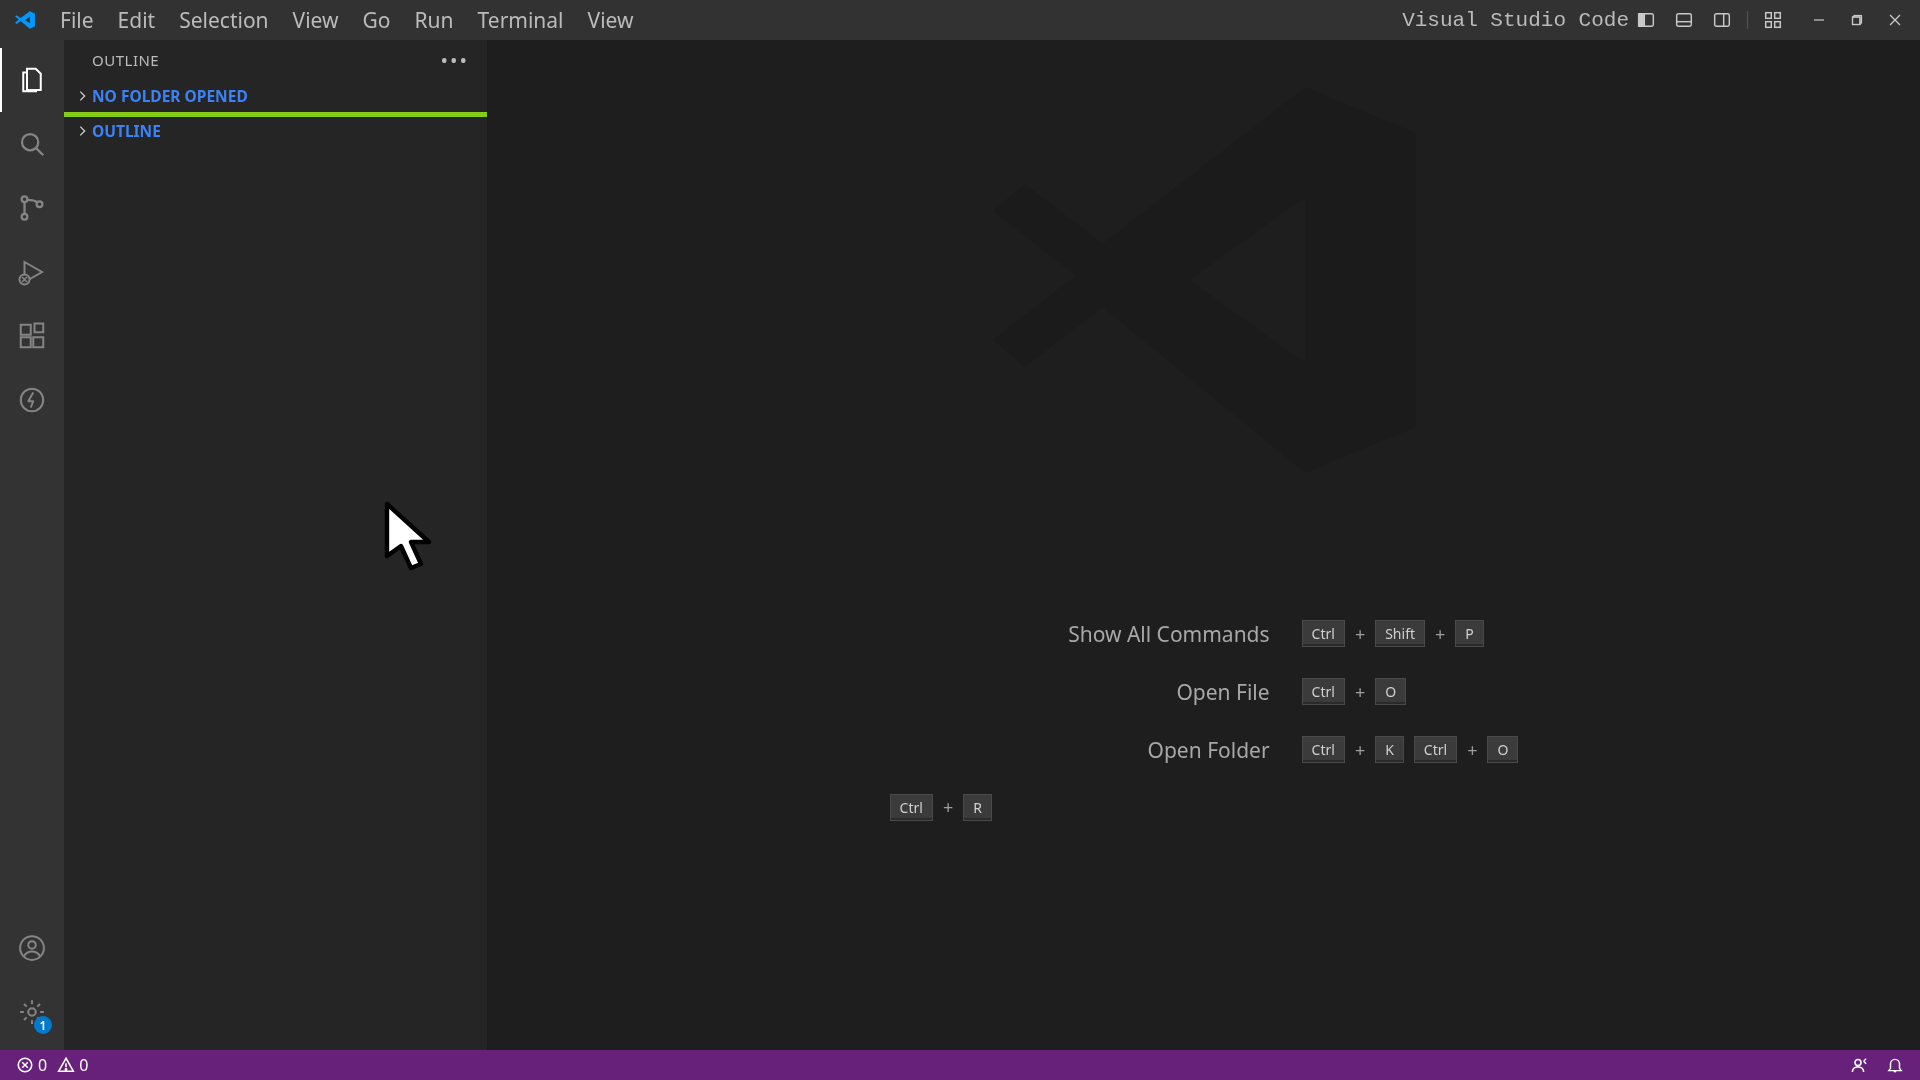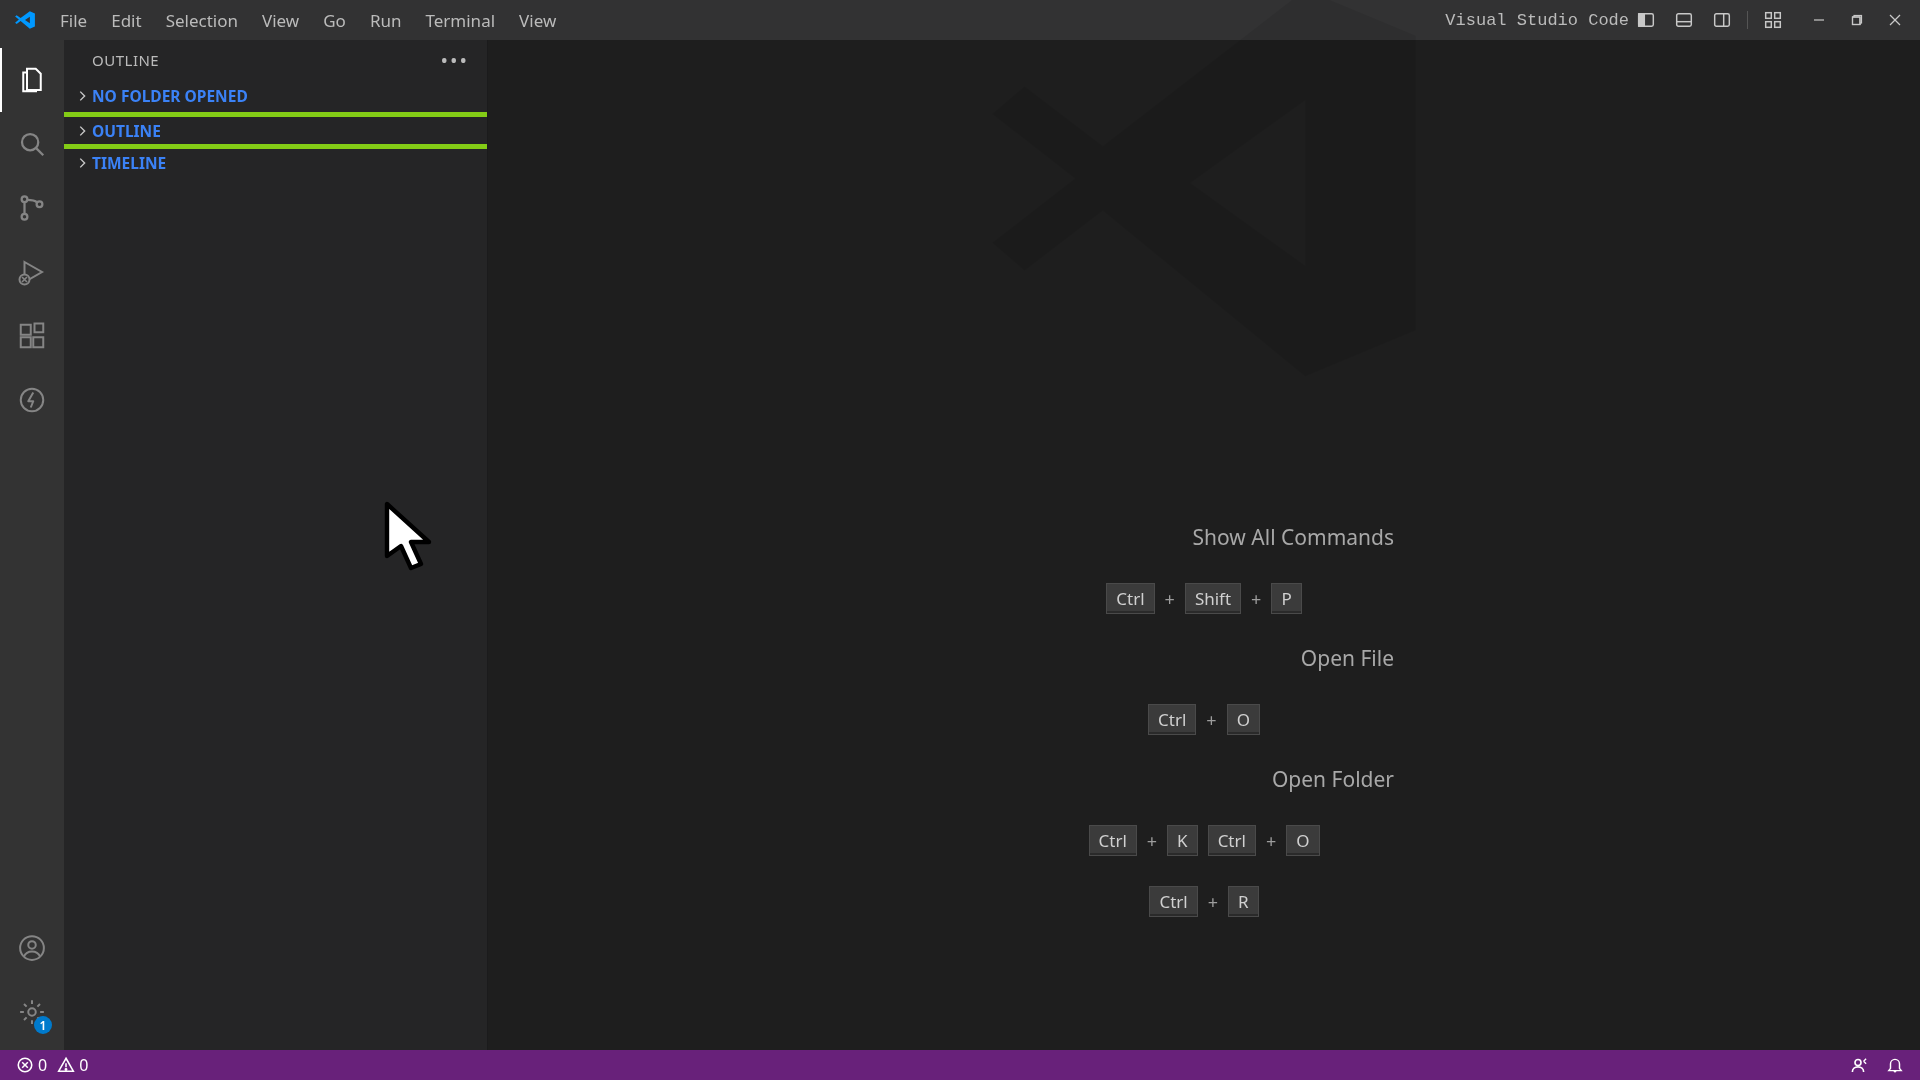--- a/index.html
+++ b/index.html
@@ -14,21 +14,21 @@
     --fg-title:        #bbbbbb;
     --key-bg:          #3a3a3a;
     --accent:          #0098ff;
     --divider:         #3c3c3c;
   }
   *{box-sizing:border-box;margin:0;padding:0;font-family:"Segoe UI",system-ui,sans-serif;user-select:none;}
   html,body{width:1920px;height:1080px;overflow:hidden;background:var(--bg);color:var(--fg);}
   body{transform-origin:top left;}
 
   
-  .titlebar{height:40px;background:var(--bg-title);display:flex;align-items:center;padding:0 8px;font-size:17px;color:var(--fg-title);}
+  .titlebar{height:40px;background:var(--bg-title);display:flex;align-items:center;padding:0 8px;font-size:21px;color:var(--fg-title);}
   .titlebar .app-icon{width:26px;height:26px;margin:0 10px 0 4px;display:flex;align-items:center;justify-content:center;}
   .titlebar .menu{display:flex;gap:0;}
   .titlebar .menu-item{padding:6px 12px;cursor:default;border-radius:4px;}
   .titlebar .center{flex:1;text-align:right;color:var(--fg-title);font-family:Liberation Mono, monospace;}
   .titlebar .right{display:flex;align-items:center;gap:4px;}
   .titlebar .layout-icons{display:flex;align-items:center;gap:4px;margin-right:8px;}
   .titlebar .layout-icon, .titlebar .win-ctrl{width:34px;height:30px;display:flex;align-items:center;justify-content:center;color:#c8c8c8;}
   .titlebar .divider{width:1px;height:18px;background:#555;margin:0 4px;}
 
   
@@ -45,25 +45,25 @@
   .sidepanel .dots{font-size:20px;letter-spacing:2px;color:#bbb;cursor:default;}
   .sidepanel .section{height:32px;display:flex;align-items:center;padding-left:8px;font-size:15.5px;font-weight:700;color:#3b82f6;border-top:1px solid #3a3a3a;border-bottom:0;cursor:default;}
   .sidepanel .section .chev{width:20px;display:flex;align-items:center;justify-content:center;color:#c8c8c8;}
   .sidepanel .section:not(:first-of-type){border-top:5px solid #84cc16;}
   .sidepanel .section.first{border-top:none;}
 
   
   .editor{position:absolute;left:488px;right:0;top:40px;bottom:30px;background:var(--bg-editor);display:flex;flex-direction:column;align-items:center;justify-content:center;}
   .watermark{opacity:0.07;margin-top:-220px;}
   .shortcuts{margin-top:110px;display:flex;flex-direction:column;gap:30px;color:#9d9d9d;font-size:21px;}
-  .shortcuts .row{display:flex;align-items:center;gap:32px;flex-direction:column;}
+  .shortcuts .row{display:flex;align-items:center;gap:32px;}
   .shortcuts .row .label{width:380px;text-align:right;color:#a8a8a8;}
   .shortcuts .keys{display:flex;align-items:center;gap:10px;}
   .shortcuts .keygrp{display:flex;align-items:center;gap:10px;}
-  .key{background:#3b3b3b;color:#d0d0d0;border:1px solid #4a4a4a;border-radius:0;padding:3px 9px;font-size:17px;min-width:26px;text-align:center;box-shadow:inset 0 -2px 0 #2a2a2a;}
+  .key{background:#3b3b3b;color:#d0d0d0;border:1px solid #4a4a4a;border-radius:0;padding:3px 9px;font-size:14px;min-width:26px;text-align:center;box-shadow:inset 0 -2px 0 #2a2a2a;}
   .plus{color:#9d9d9d;font-size:18px;}
 
   
   .statusbar{position:absolute;left:0;right:0;bottom:0;height:30px;background:var(--bg-status);color:#fff;display:flex;align-items:center;font-size:16px;padding:0 12px;justify-content:space-between;}
   .statusbar .left,.statusbar .right{display:flex;align-items:center;gap:10px;}
   .statusbar .stat{display:flex;align-items:center;gap:4px;padding:2px 4px;}
 
   
   .fake-cursor{position:absolute;pointer-events:none;z-index:9999;}
 
@@ -214,28 +214,20 @@
     <span>NO FOLDER OPENED</span>
   </div>
   <div class="section">
     <span class="chev">
       <svg width="14" height="14" viewBox="0 0 16 16">
           <path d="M6 3l5 5-5 5" fill="none" stroke="#c8c8c8" stroke-width="1.6"></path>
         </svg>
     </span>
     <span>OUTLINE</span>
   </div>
-  <div class="section">
-    <span class="chev">
-      <svg width="14" height="14" viewBox="0 0 16 16">
-          <path d="M6 3l5 5-5 5" fill="none" stroke="#c8c8c8" stroke-width="1.6"></path>
-        </svg>
-    </span>
-    <span>TIMELINE</span>
-  </div>
 </div>
 
 <div class="editor">
   <div class="watermark">
     <svg width="460" height="460" viewBox="0 0 100 100">
       <path d="M72 8 L96 18 L96 82 L72 92 L28 56 L11 69 L4 63 L22 49 L4 35 L11 29 L28 42 Z M72 32 L47 50 L72 68 Z" fill="#000"></path>
     </svg>
   </div>
 
   <div class="shortcuts">

